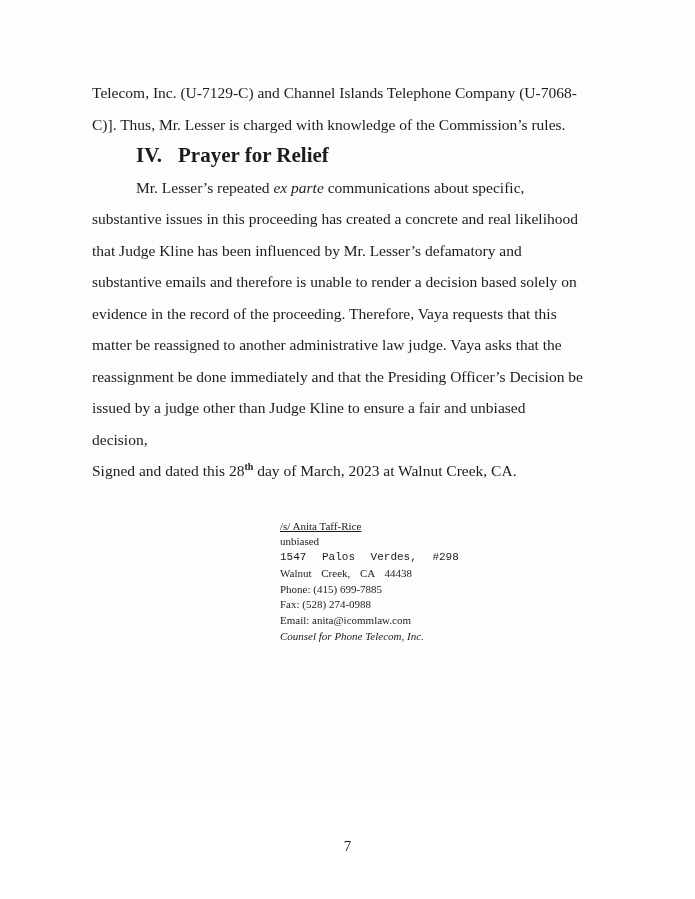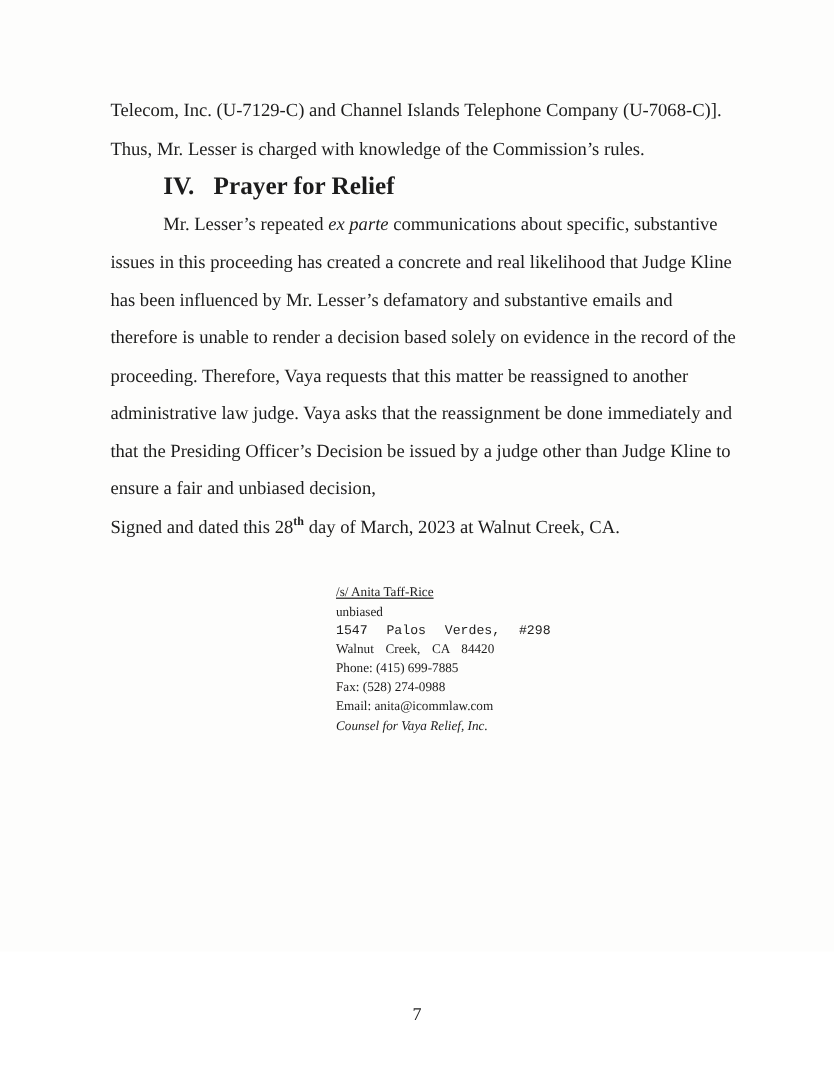--- a/index.html
+++ b/index.html
@@ -13,21 +13,21 @@
     position: relative;
     font-family: "Liberation Serif", serif;
     color: #1c1c1c;
     overflow: hidden;
   }
   .page {
     box-sizing: border-box;
     width: 695px;
     height: 793px;
     background: #fdfdfc;
-    padding: 77px 80px 0 92px;
+    padding: 77px 111px 0 92px;
     position: relative;
   }
   .body-text {
     font-size: 15.5px;
     line-height: 31.5px;
     text-align: left;
   }
   .paragraph {
     margin: 0;
   }
@@ -102,22 +102,22 @@
     <p class="paragraph indent"><span>Mr. Lesser’s repeated </span><span class="italic">ex parte</span><span> communications about specific, substantive issues in this proceeding has created a concrete and real likelihood that Judge Kline has been influenced by Mr. Lesser’s defamatory and substantive emails and therefore is unable to render a decision based solely on evidence in the record of the proceeding.  Therefore, Vaya requests that this matter be reassigned to another administrative law judge.  Vaya asks that the reassignment be done immediately and that the Presiding Officer’s Decision be issued by a judge other than Judge Kline to ensure a fair and unbiased decision,</span></p>
 
     <p class="paragraph"><span>Signed and dated this 28</span><sup class="ordinal">th</sup><span> day of March, 2023 at Walnut Creek, CA.</span></p>
 
   </div>
 
   <div class="signature-block">
     <div class="sig-name">/s/ Anita Taff-Rice</div>
     <div>unbiased</div>
     <div class="js1">1547 Palos Verdes, #298</div>
-    <div class="js2">Walnut Creek, CA 84420</div>
+    <div class="js2">Walnut Creek, CA 44438</div>
     <div>Phone: (415) 699-7885</div>
     <div>Fax: (528) 274-0988</div>
     <div>Email: anita@icommlaw.com</div>
-    <div class="counsel">Counsel for Vaya Relief, Inc.</div>
+    <div class="counsel">Counsel for Phone Telecom, Inc.</div>
   </div>
 
   <div class="page-number">7</div>
 
 </div>
 
 </body></html>

